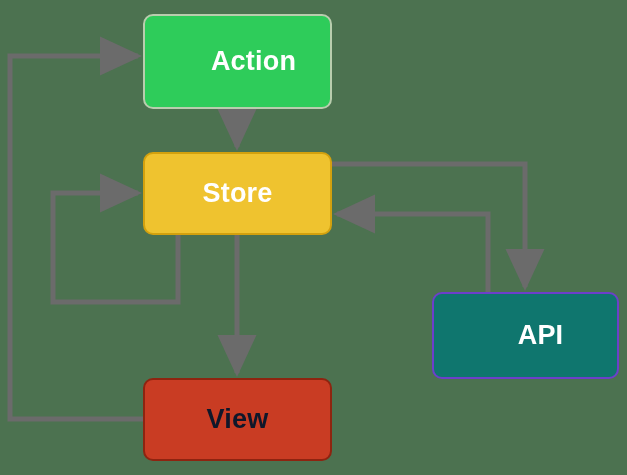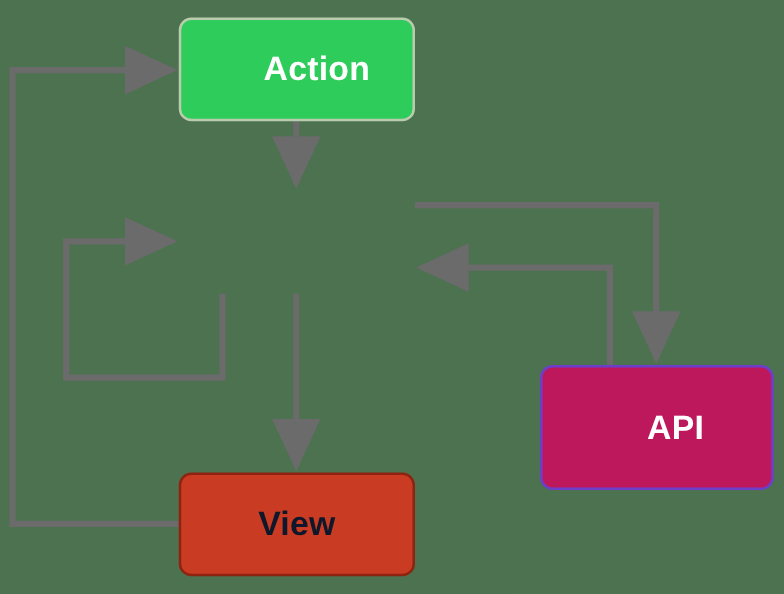--- a/index.html
+++ b/index.html
@@ -82,26 +82,29 @@
     <g fill="none" stroke="#6b6b6b" stroke-width="5" stroke-linecap="butt" stroke-linejoin="miter">
       <path marker-end="url(#arrow-head)" d="M 237 97 L 237 147"></path>
       <path marker-end="url(#arrow-head)" d="M 237 235 L 237 373"></path>
       <path marker-end="url(#arrow-head)" d="M 143 419 L 10 419 L 10 56 L 138 56"></path>
       <path marker-end="url(#arrow-head)" d="M 178 235 L 178 302 L 53 302 L 53 193 L 138 193"></path>
       <path marker-end="url(#arrow-head)" d="M 332 164 L 525 164 L 525 287"></path>
       <path marker-end="url(#arrow-head)" d="M 488 292 L 488 214 L 337 214"></path>
     </g>
   </svg>
 
-  <div class="node" id="node-action" style="left: 143px; top: 14px; width: 189px; height: 83px; background: rgb(46, 204, 90); border-color: rgb(185, 205, 174); padding-left: 32px;">
+  <div class="node" id="node-action" style="left: 143px; top: 14px; width: 189px; height: 95px; background: rgb(46, 204, 90); border-color: rgb(185, 205, 174); padding-left: 32px;">
     <span class="node-label" style="color: rgb(255, 255, 255);">Action</span>
   </div>
 
+  <div class="node" id="node-store" style="left: 143px; top: 152px; width: 189px; height: 83px; background: rgb(239, 195, 47); border-color: rgb(211, 161, 14);">
+    <span class="node-label" style="color: rgb(255, 255, 255);">Store</span>
+  </div>
 
   <div class="node" id="node-view" style="left: 143px; top: 378px; width: 189px; height: 83px; background: rgb(201, 60, 35); border-color: rgb(142, 36, 16);">
     <span class="node-label" style="color: #0f172a;">View</span>
   </div>
 
-  <div class="node" id="node-api" style="left: 432px; top: 292px; width: 187px; height: 100px; background: #be185d; border-color: rgb(108, 63, 203); padding-left: 30px;">
+  <div class="node" id="node-api" style="left: 432px; top: 292px; width: 187px; height: 87px; background: #0f766e; border-color: rgb(108, 63, 203); padding-left: 30px;">
     <span class="node-label" style="color: rgb(255, 255, 255);">API</span>
   </div>
 
 </div>
 
 </body></html>

